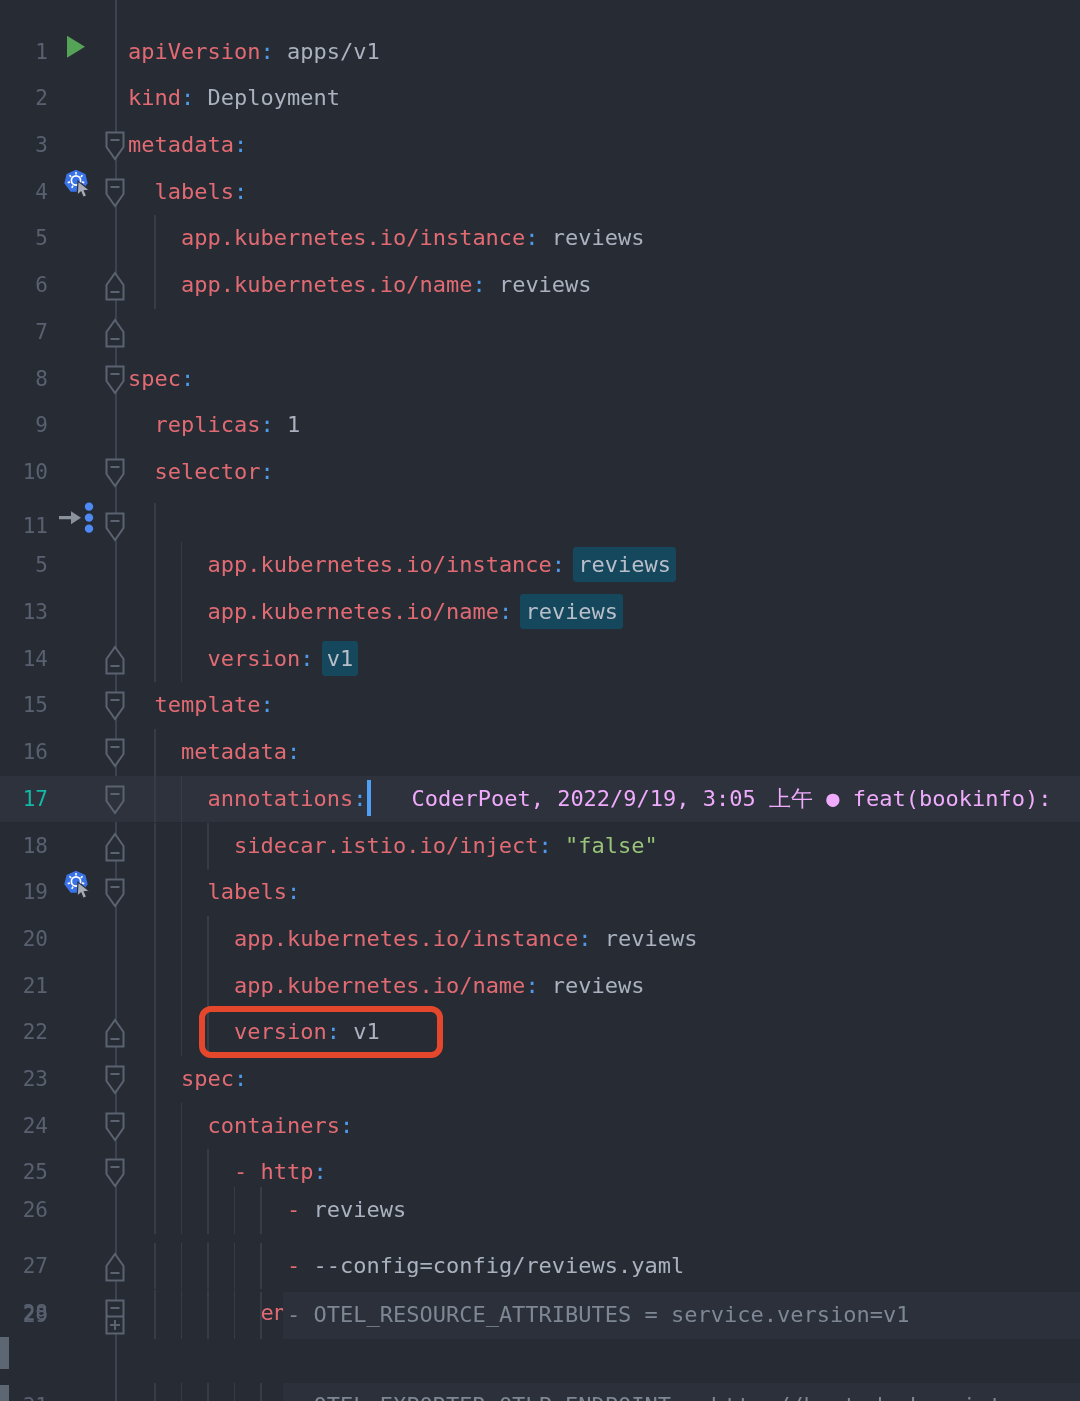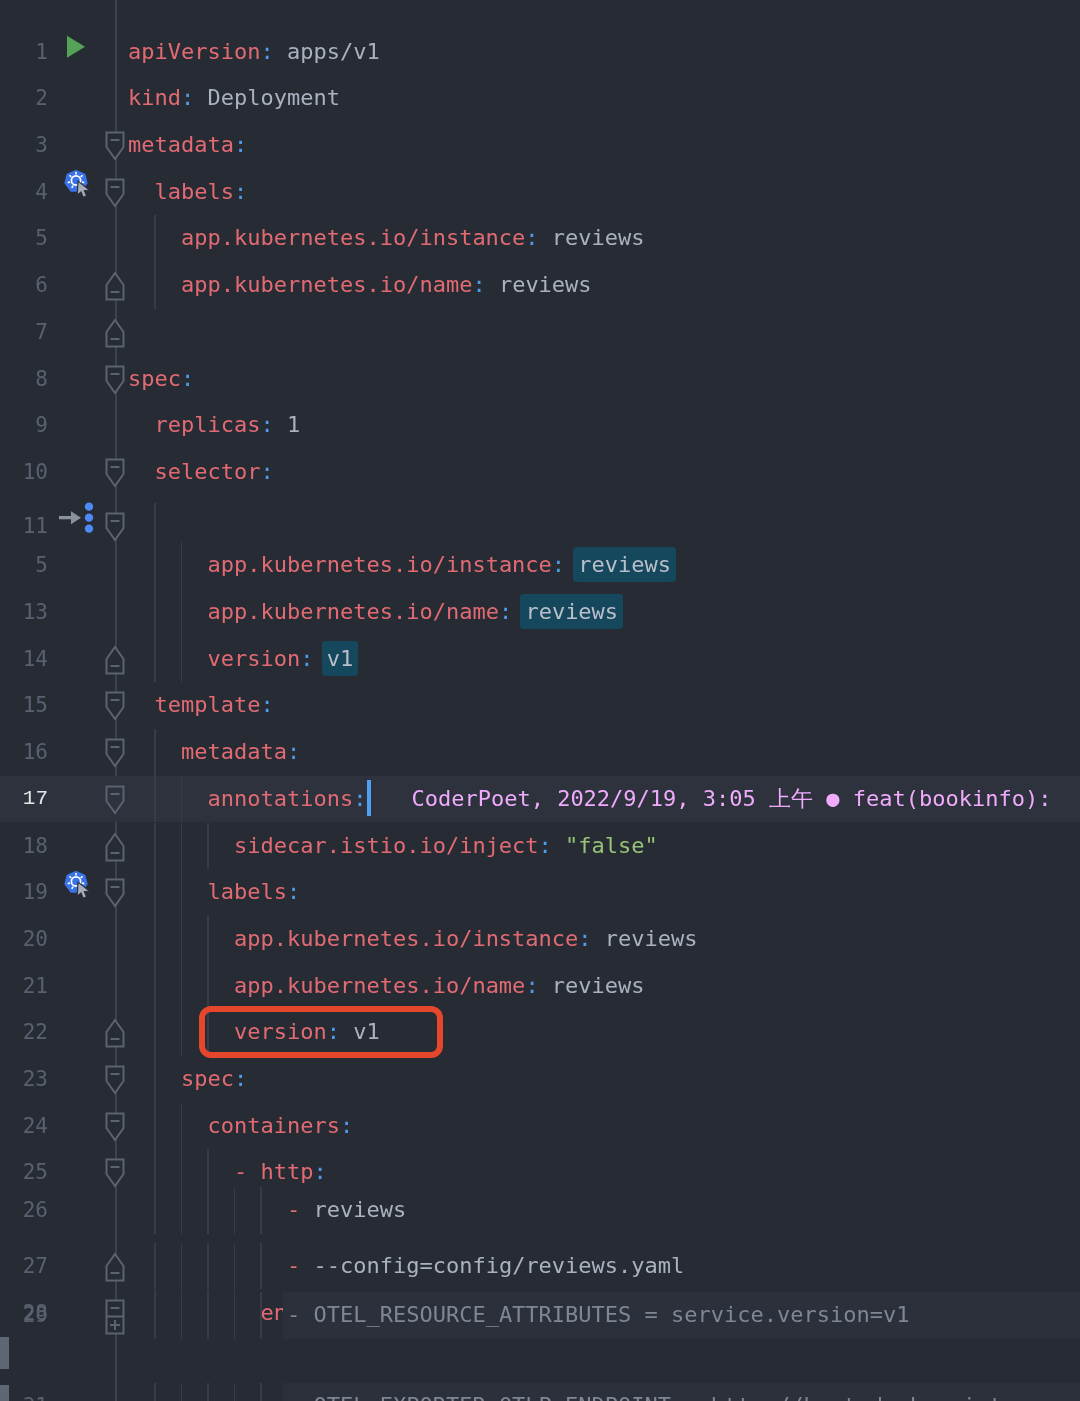--- a/index.html
+++ b/index.html
@@ -8,21 +8,21 @@
     background:#272b34;
     font-family:"DejaVu Sans Mono","Liberation Mono",monospace;
     font-size:22px;line-height:46.7px;
     -webkit-font-smoothing:antialiased;
   }
   .gutter-vline{position:absolute;left:115px;top:0;width:2px;height:100%;background:#3c4250;}
   .row{position:absolute;left:0;width:1080px;height:46.7px;}
   .row.current{background:#2d323d;}
   .band{position:absolute;top:0;height:100%;right:0;background:#2b303b;}
   .num{position:absolute;left:0;top:0;width:48px;text-align:right;color:#596170;font-size:21px;}
-  .row.current .num{color:#e5e5e5;font-family:Liberation Mono, monospace;}
+  .row.current .num{color:#14b8a6;}
   .icon{position:absolute;top:50%;transform:translateY(-50%);}
   .foldmark{position:absolute;left:105px;top:9px;}
   .guide{position:absolute;top:0;width:1.5px;height:100%;background:#363c48;}
   .code{position:absolute;left:128px;top:0;white-space:pre;}
   .key{color:#e26b73}
   .colon{color:#4f9bea}
   .val{color:#abb2bf}
   .str{color:#98c379}
   .dash{color:#e26b73}
   .foldtext{color:#7e8794}

